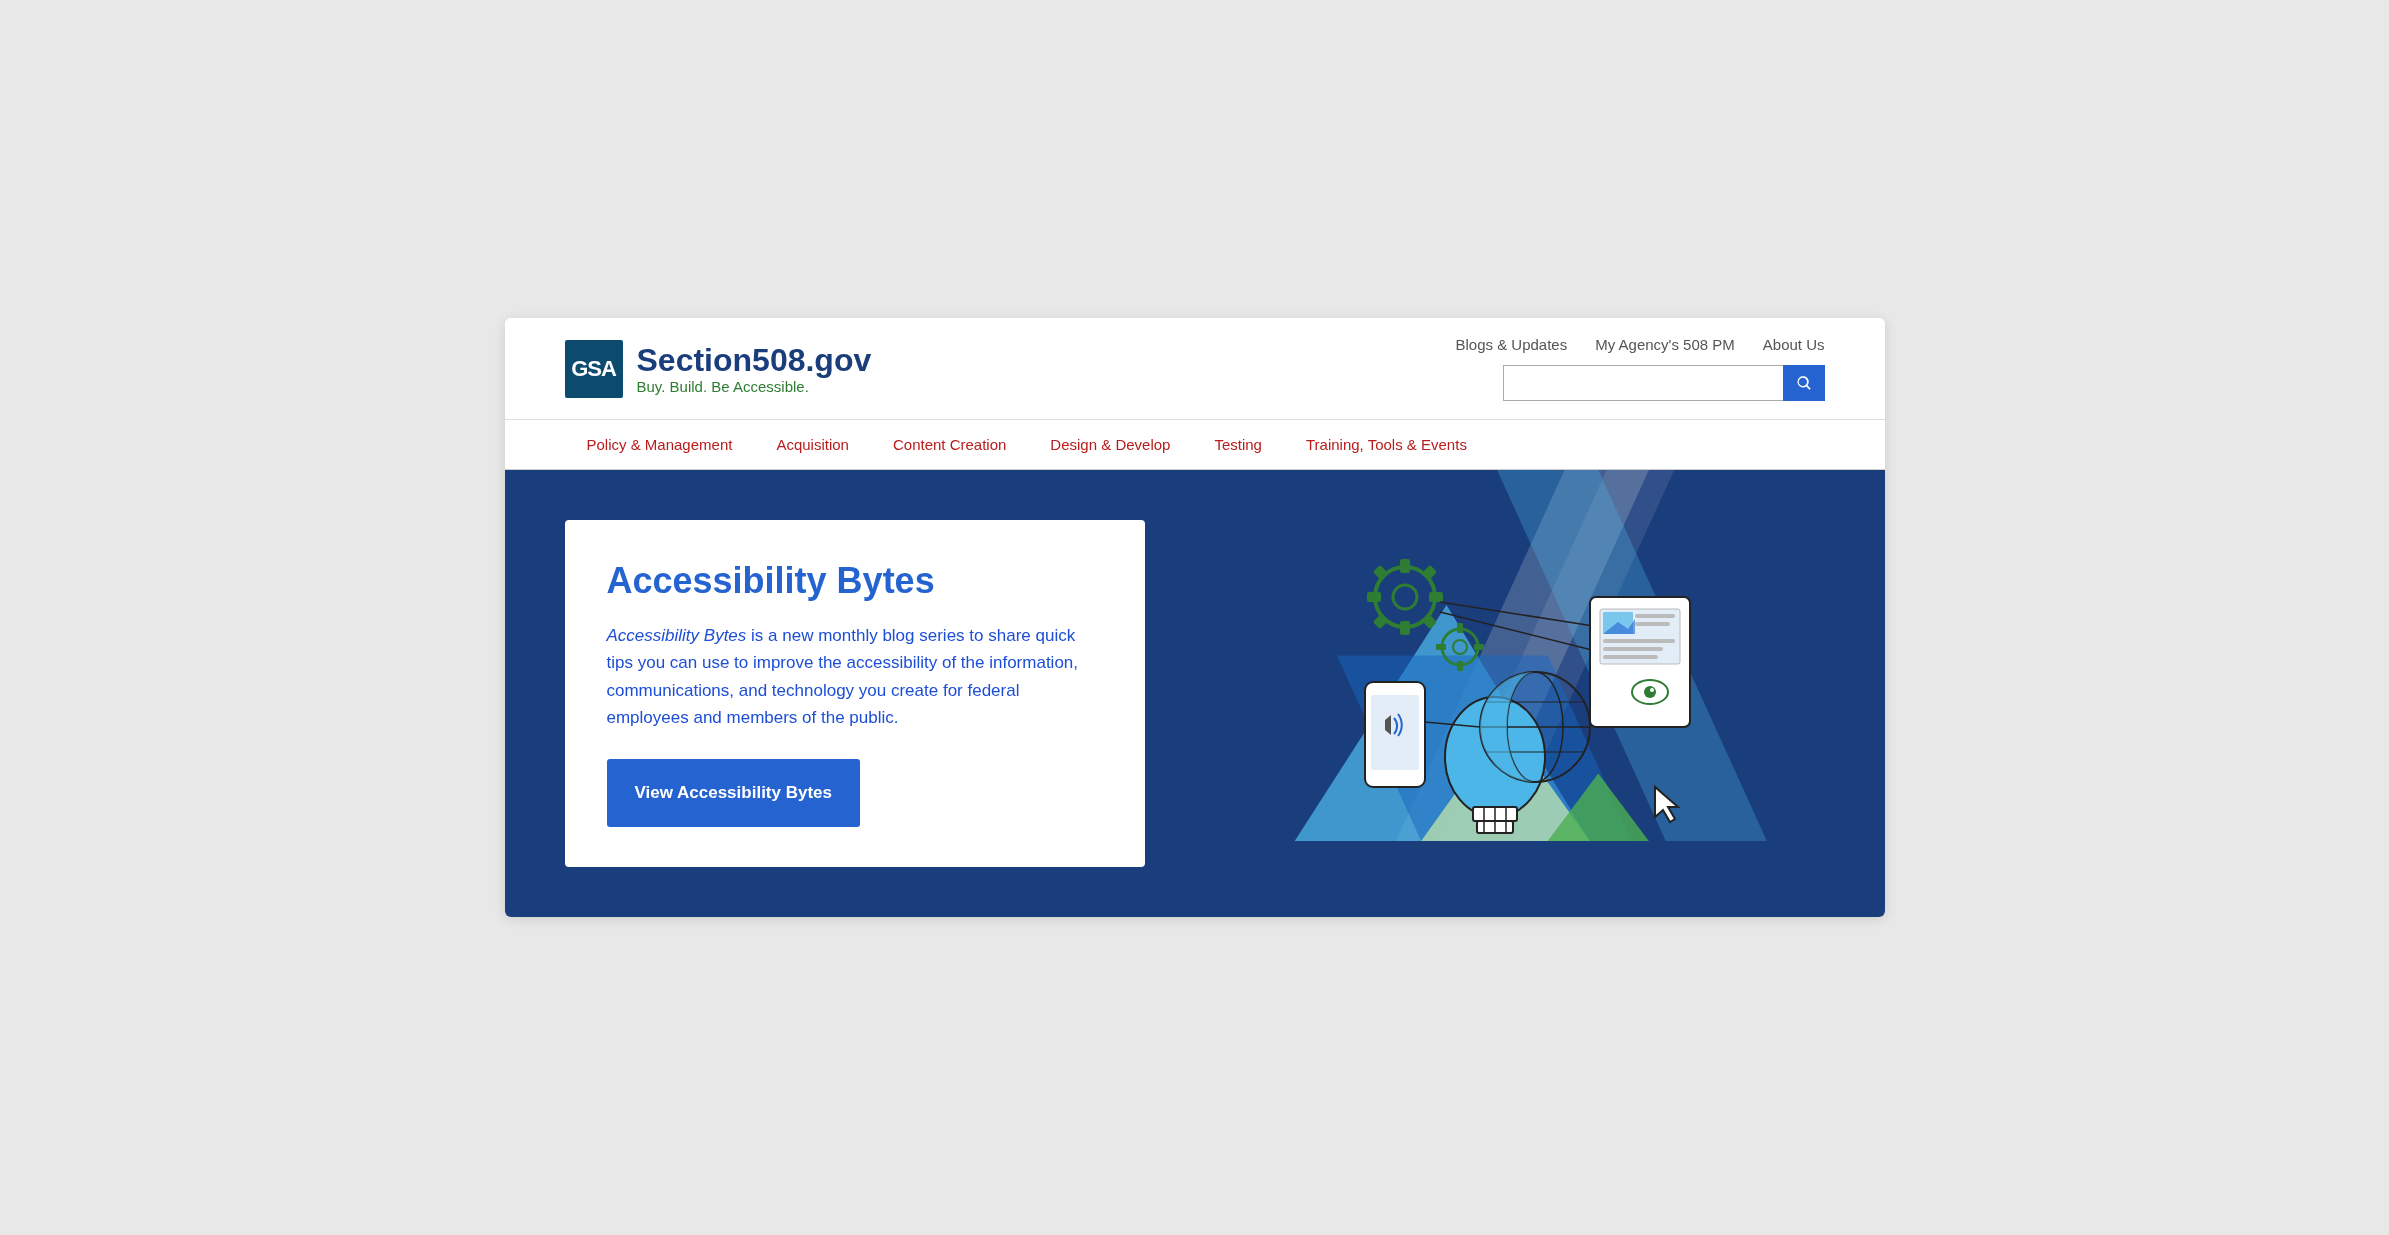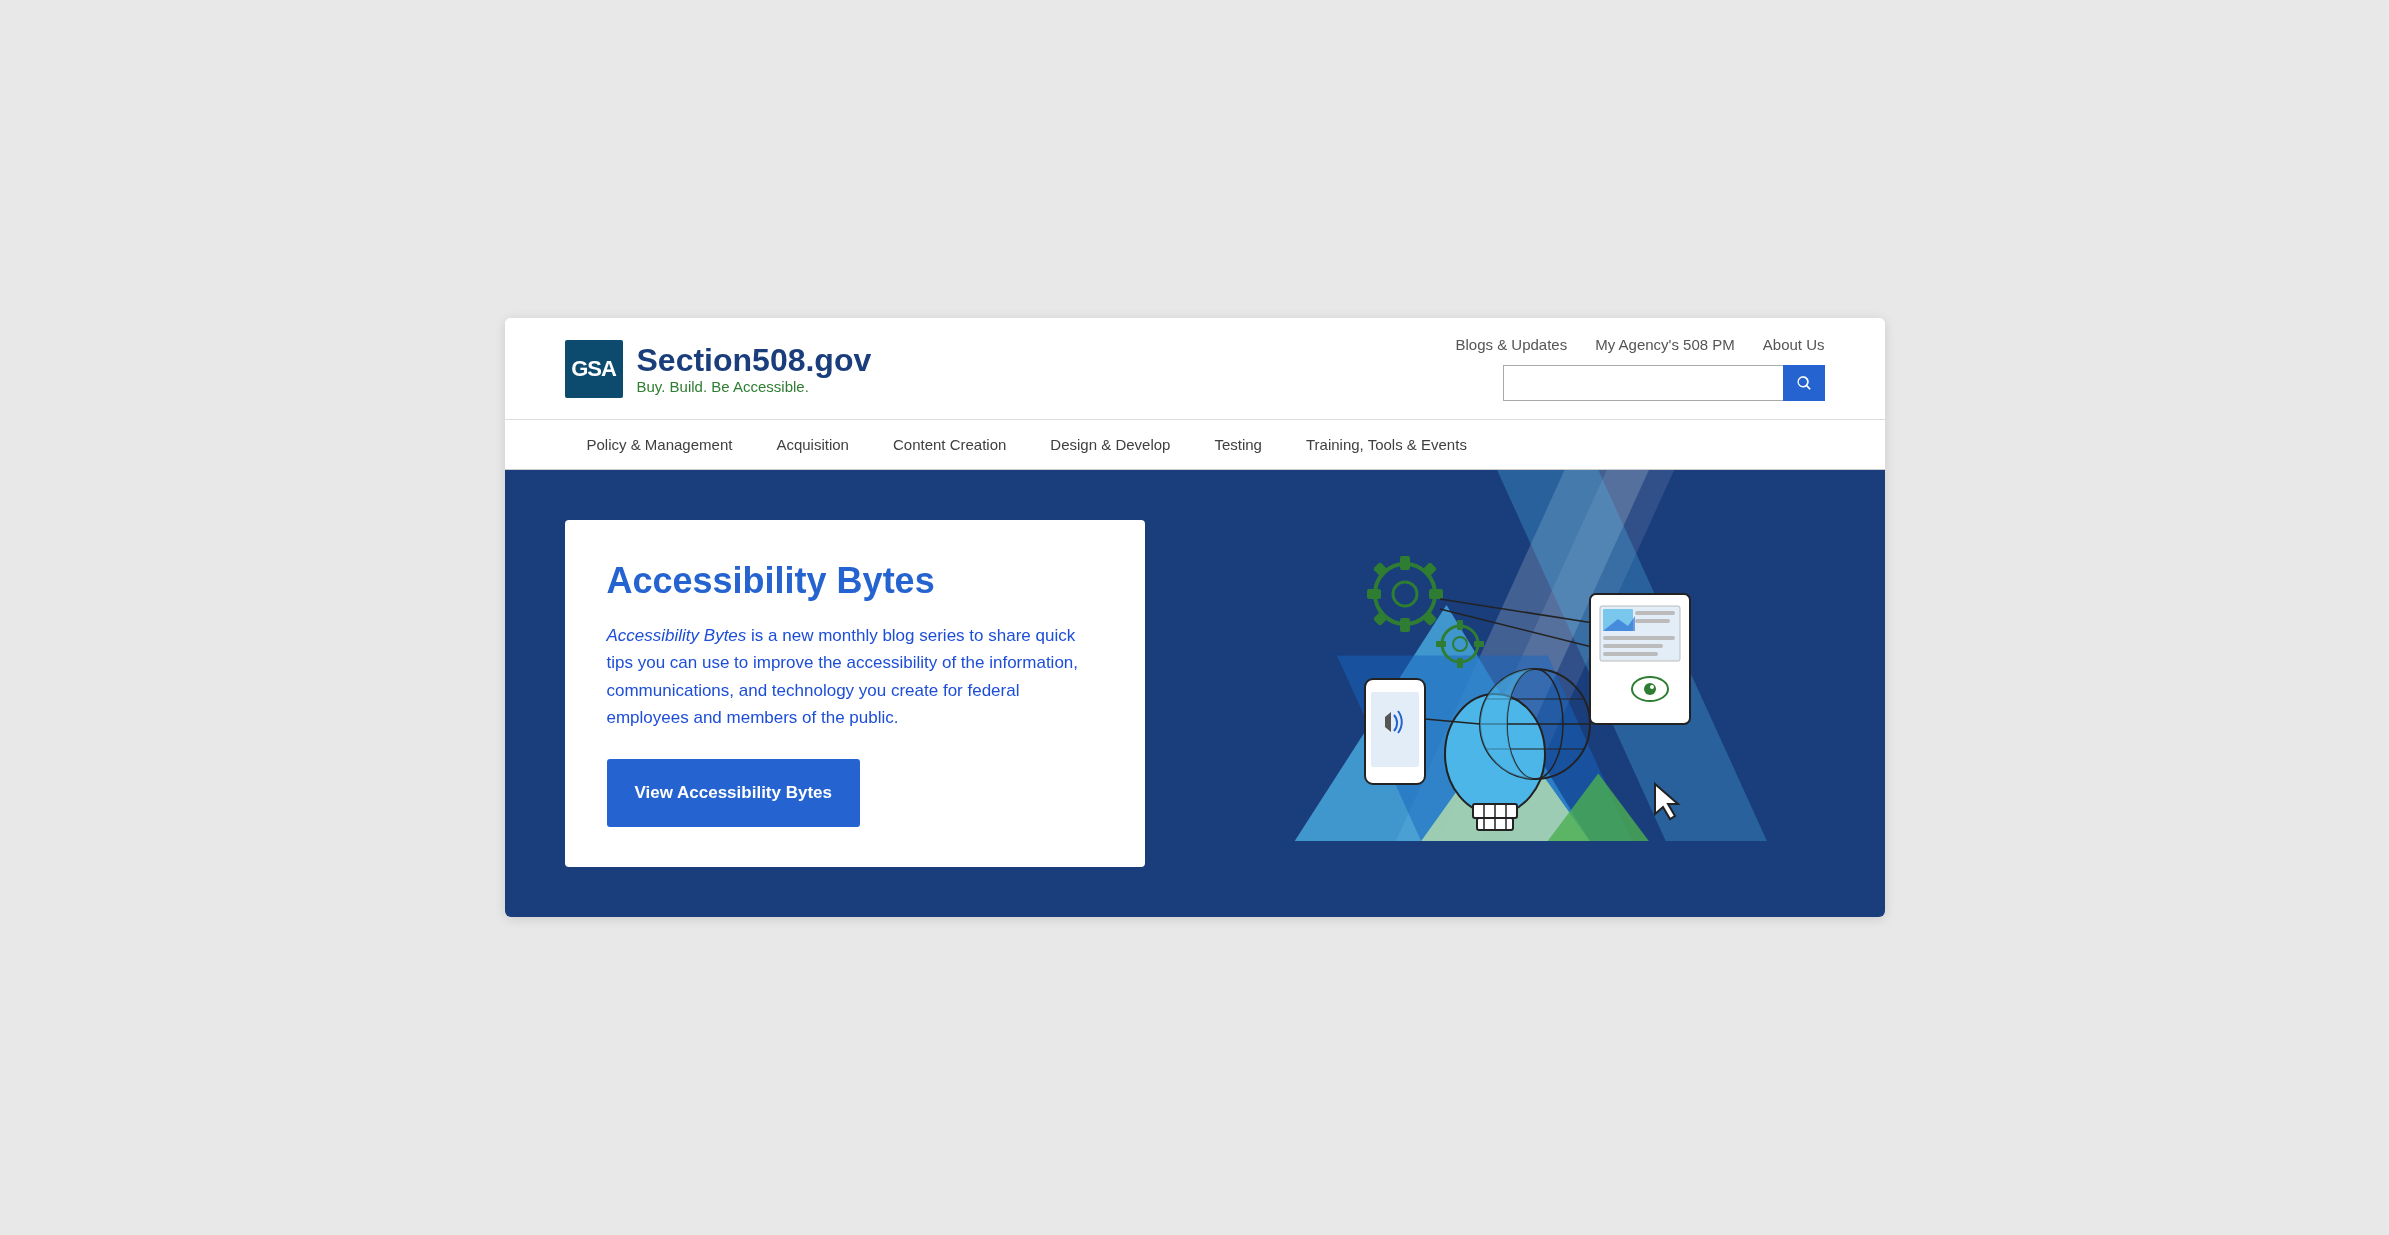--- a/index.html
+++ b/index.html
@@ -104,21 +104,21 @@
     
     .nav-bar {
       background: #fff;
       border-bottom: 1px solid #ccc;
       padding: 0 60px;
       display: flex;
       align-items: center;
       gap: 0;
     }
     .nav-item {
-      color: #404040;
+      color: #b91c1c;
       font-size: 15px;
       font-weight: 500;
       padding: 16px 22px;
       cursor: pointer;
       white-space: nowrap;
       text-decoration: none;
       display: block;
     }
     
     .hero {
@@ -126,21 +126,21 @@
       min-height: 440px;
       position: relative;
       overflow: hidden;
       display: flex;
       align-items: stretch;
     }
     .hero-content {
       position: relative;
       z-index: 2;
       display: flex;
-      align-items: center;
+      align-items: flex-end;
       width: 100%;
       padding: 50px 60px;
       gap: 40px;
     }
     .hero-card {
       background: #fff;
       border-radius: 4px;
       padding: 40px 42px;
       max-width: 580px;
       flex-shrink: 0;

